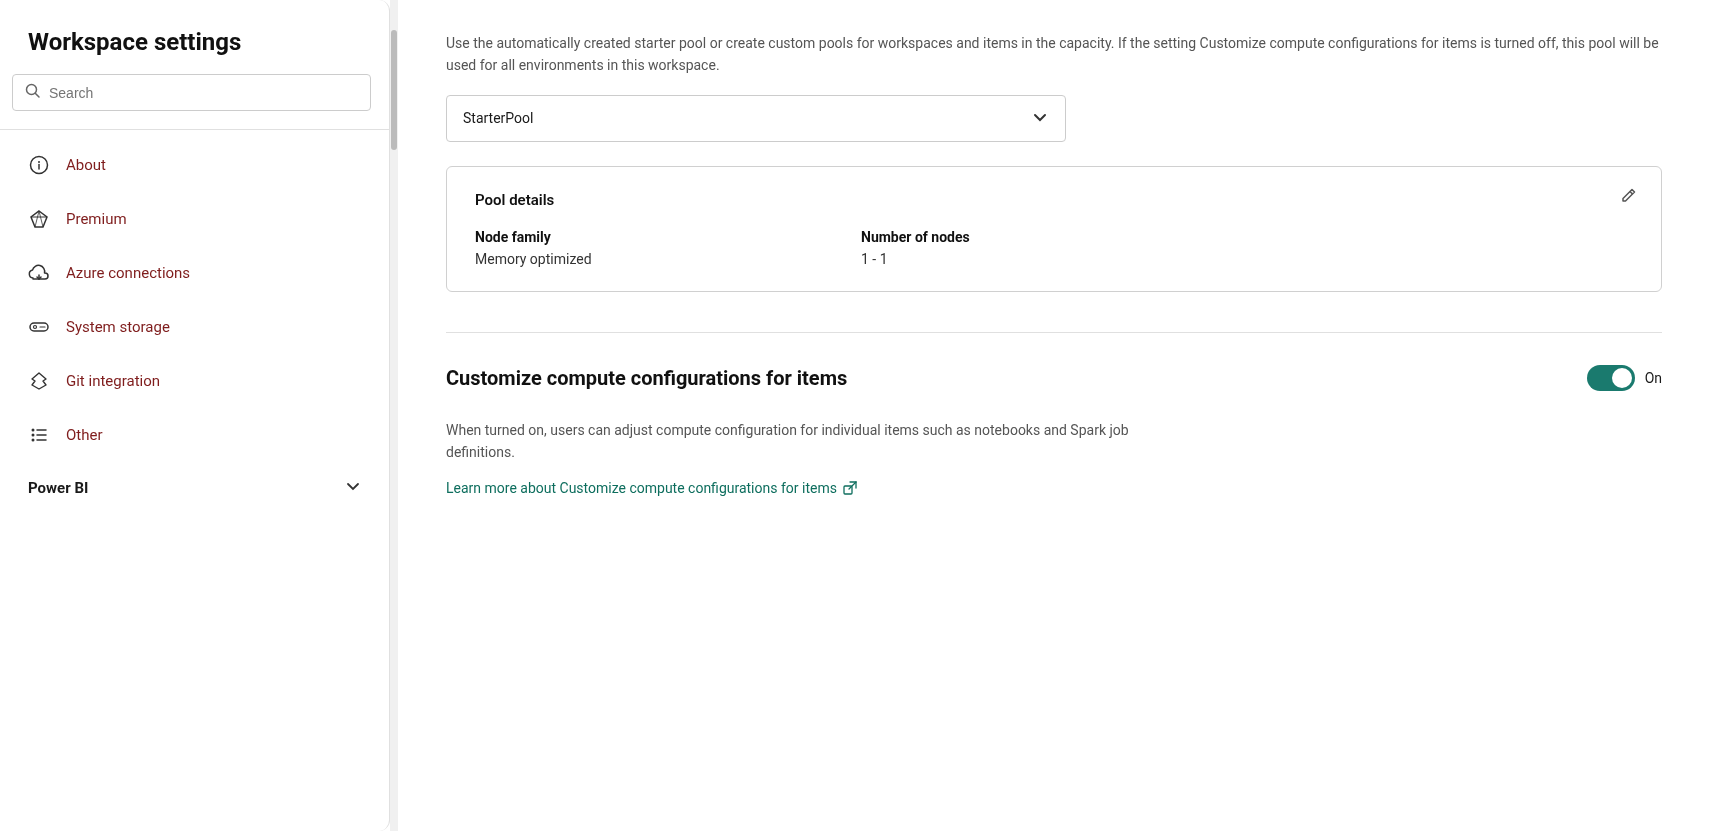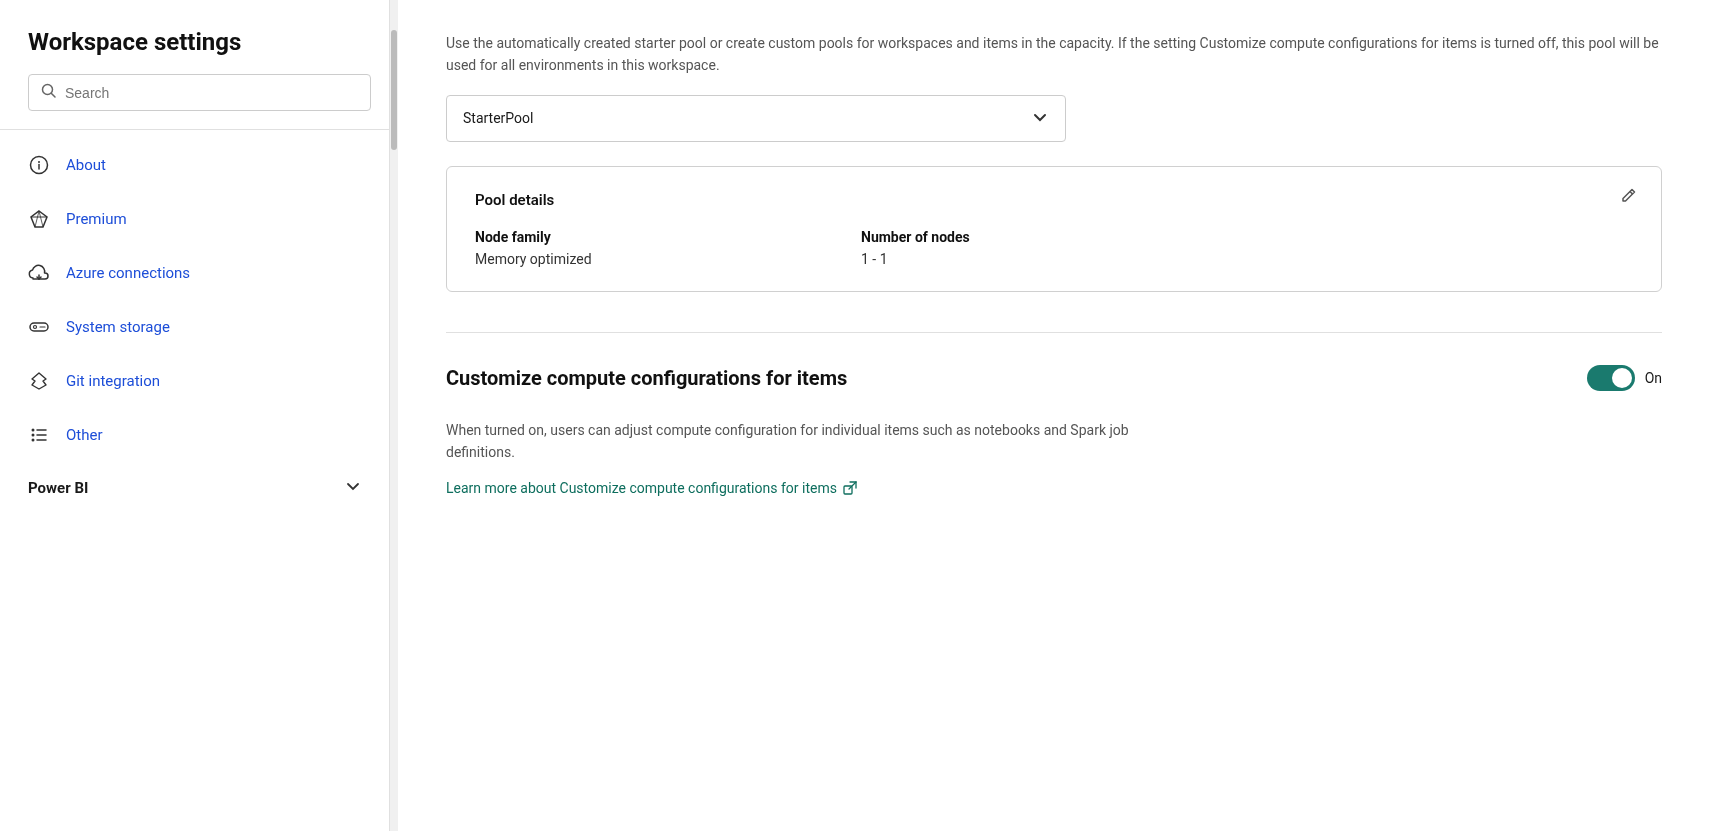--- a/index.html
+++ b/index.html
@@ -17,29 +17,30 @@
     
     .sidebar {
       width: 390px;
       min-width: 390px;
       background: #fff;
       border-right: 1px solid #e0e0e0;
       display: flex;
       flex-direction: column;
       padding: 0;
       overflow-y: auto;
+      border-radius: 11px;
     }
     .sidebar-title {
       font-size: 24px;
       font-weight: 700;
       padding: 28px 28px 18px 28px;
       color: #111;
     }
     .search-box {
-      margin: 0 18px 18px 28px;
+      margin: 0 18px 18px 12px;
       display: flex;
       align-items: center;
       border: 1.5px solid #ccc;
       border-radius: 4px;
       padding: 8px 12px;
       gap: 8px;
       background: #fff;
     }
     .search-box input {
       border: none;
@@ -73,21 +74,21 @@
       width: 22px;
       height: 22px;
       display: flex;
       align-items: center;
       justify-content: center;
       flex-shrink: 0;
       color: #444;
     }
     .sidebar-item .item-label {
       font-size: 15px;
-      color: #1d4ed8;
+      color: #7f1d1d;
     }
     
     .sidebar::-webkit-scrollbar { width: 6px; }
     .sidebar::-webkit-scrollbar-thumb { background: #ccc; border-radius: 3px; }
 
     
     .scrollbar-track {
       width: 8px;
       background: #f0f0f0;
       position: relative;

